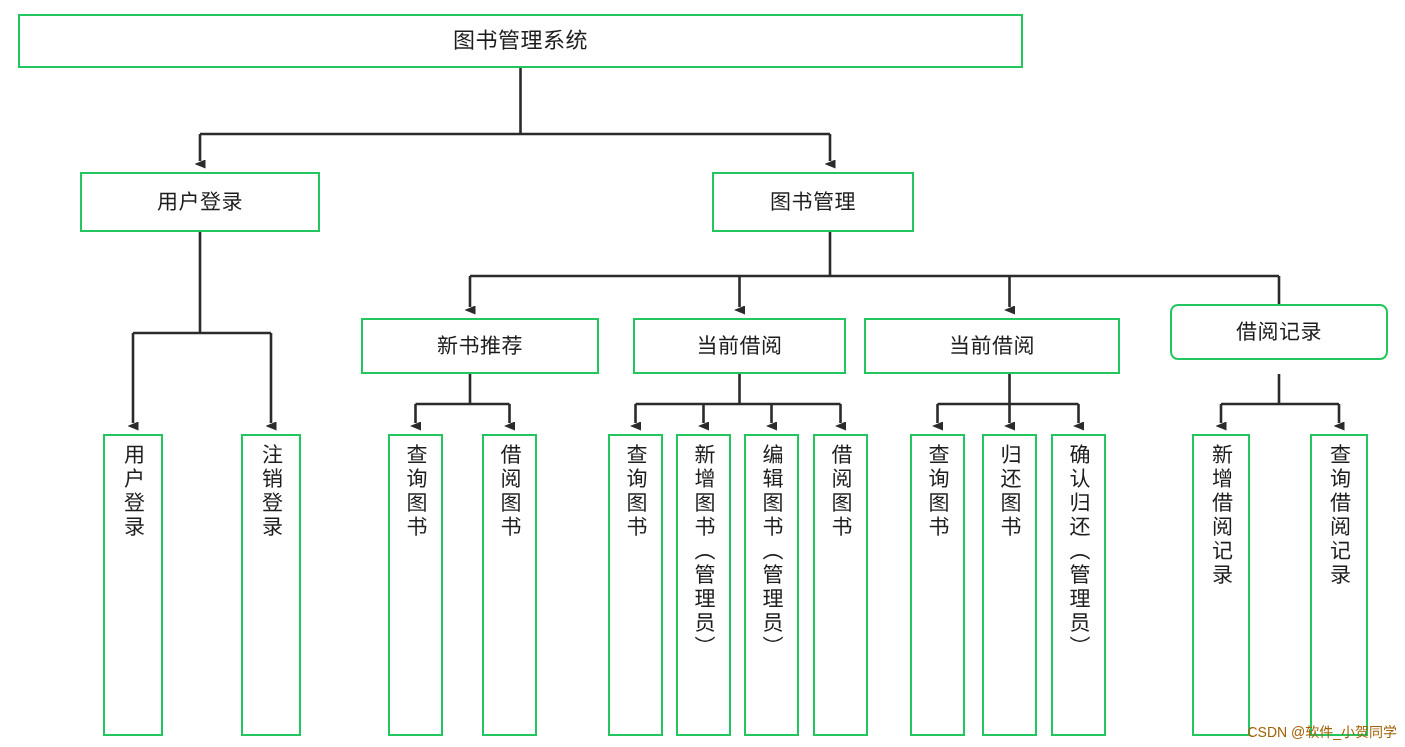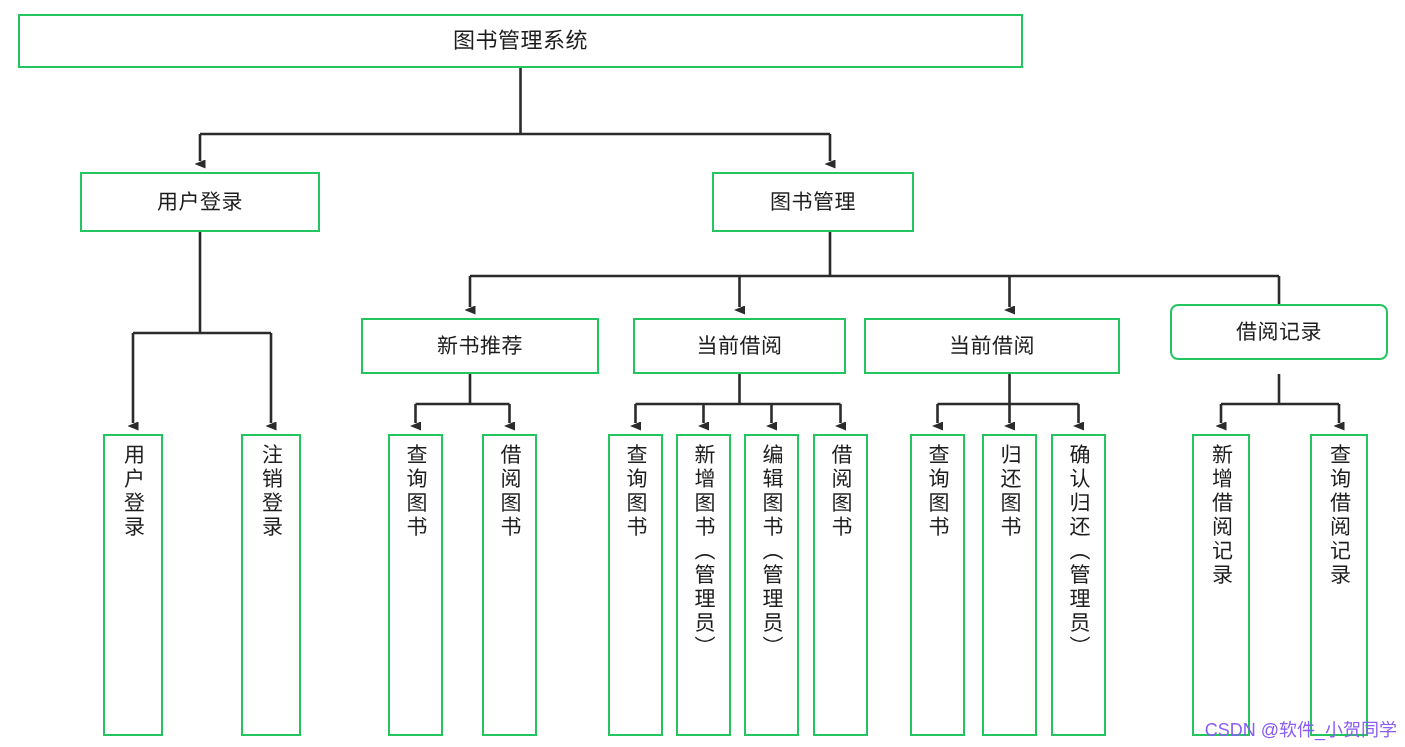--- a/index.html
+++ b/index.html
@@ -61,22 +61,22 @@
     text-orientation: upright;
     font-size: 21px;
     line-height: 1;
     letter-spacing: 3px;
     max-height: 100%;
   }
   #watermark {
     position: absolute;
     right: 8px;
     bottom: 6px;
-    font-size: 18px;
-    color: #8b5cf6;
+    font-size: 14px;
+    color: #a16207;
     z-index: 5;
     white-space: nowrap;
     font-family: "Liberation Sans", "DejaVu Sans", sans-serif;
   }
 </style>
 </head>
 <body>
 
 <div id="canvas">
 

